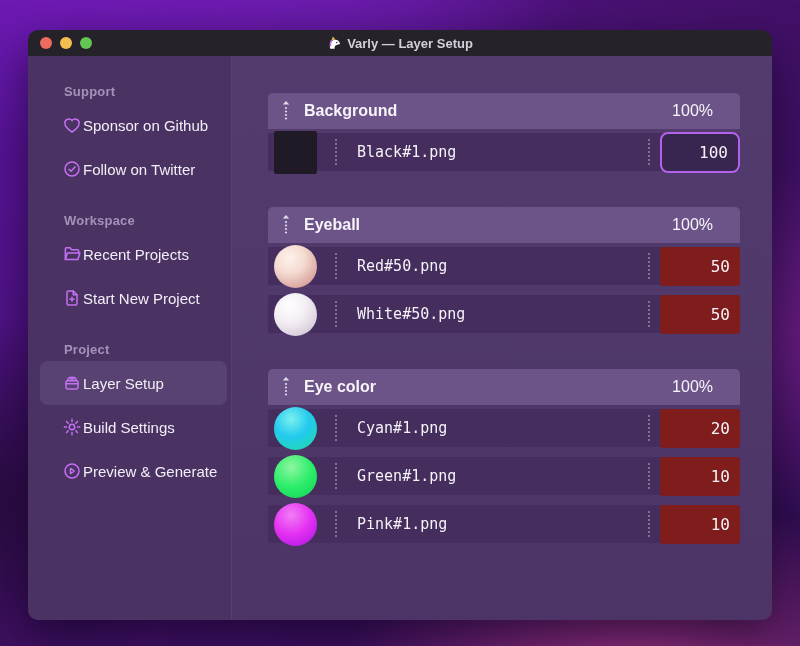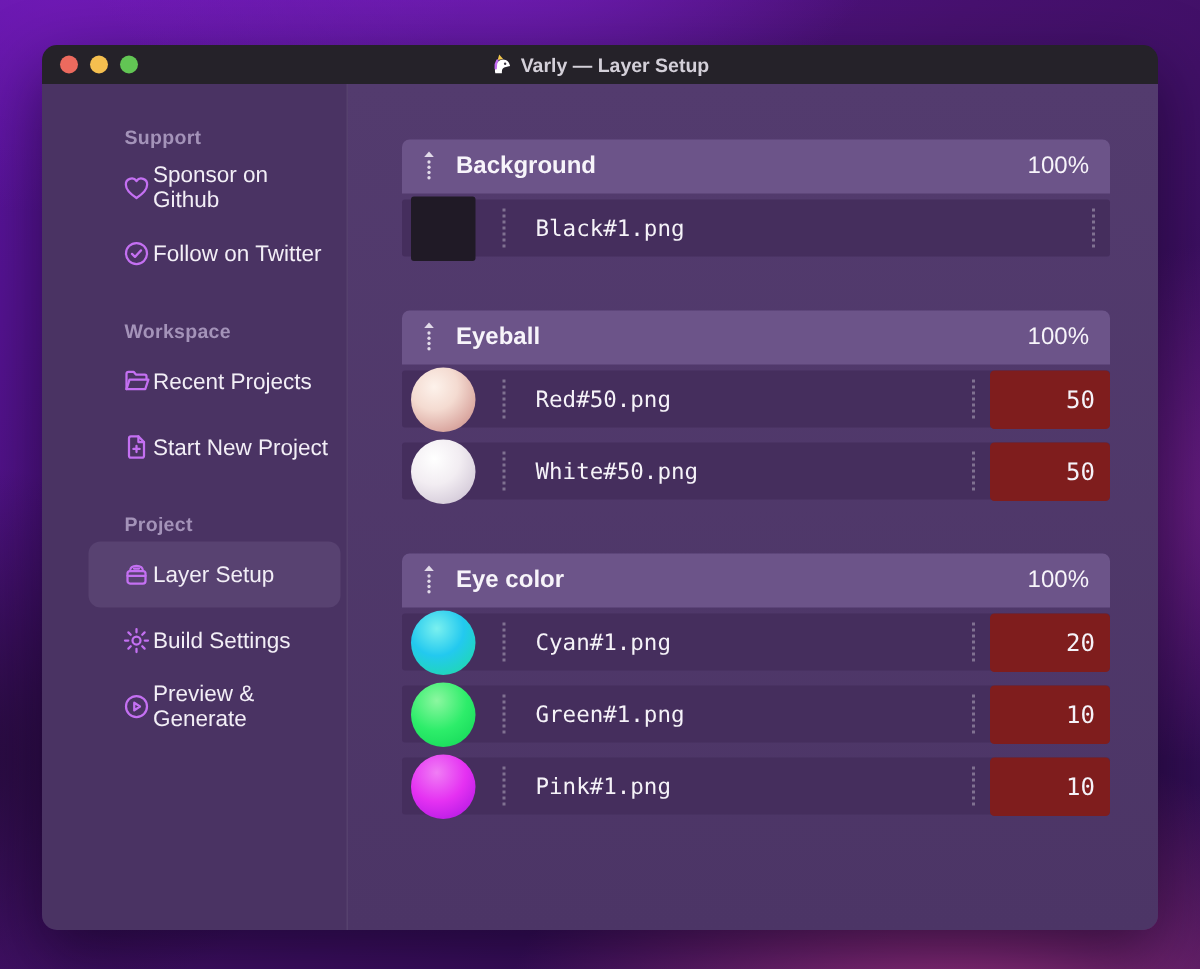--- a/index.html
+++ b/index.html
@@ -35,21 +35,21 @@
     position:absolute;left:0;right:0;text-align:center;
     font-size:13px;font-weight:bold;color:#d4d0d9;
     display:flex;align-items:flex-start;justify-content:center;gap:5px;
     pointer-events:none;
   }
   
   .body{flex:1;display:flex;min-height:0;}
   .sidebar{
     width:204px;flex:0 0 204px;background:#4a3363;
     border-right:1px solid rgba(255,255,255,.07);
-    padding-top:28px;box-sizing:border-box;padding-left:19px;
+    padding-top:28px;box-sizing:border-box;
   }
   .section{margin-bottom:2px;}
   .section + .section{margin-top:22px;}
   .section-label{
     font-size:13px;font-weight:bold;color:#a493b9;
     padding:0 0 4px 36px;letter-spacing:.2px;
   }
   .side-item{
     height:44px;margin:0 4px 0 12px;border-radius:8px;
     display:flex;align-items:center;gap:1px;padding-left:22px;
@@ -59,21 +59,21 @@
   .side-icon{width:20px;height:20px;color:#c470f2;display:flex;flex:0 0 20px;}
   .side-icon svg{width:20px;height:20px;}
   
   .content{
     flex:1;background:linear-gradient(180deg,#533b6e,#4c3566);
     padding:37px 32px 0 36px;box-sizing:border-box;overflow:hidden;
   }
   .group{margin-bottom:36px;}
   .group-header{
     height:36px;background:#6c5489;border-radius:5px 5px 0 0;
-    display:flex;align-items:center;padding:0 14px 0 12px;
+    display:flex;align-items:center;padding:0 27px 0 12px;
     margin-bottom:4px;
   }
   .drag-handle{width:12px;height:22px;color:#efeaf4;opacity:.9;margin-right:12px;display:flex;}
   .group-title{font-size:16px;font-weight:bold;color:#f7f4fa;}
   .group-percent{margin-left:auto;font-size:16px;font-weight:normal;color:#f7f4fa;}
   .layer-row{
     height:38px;background:#452e5d;border-radius:2px;
     display:flex;align-items:center;padding-left:6px;
     margin-bottom:10px;position:relative;
   }
@@ -222,20 +222,21 @@
       <span class="group-title">Background</span>
       <span class="group-percent">100%</span>
     </div>
 
   <div class="layer-row">
     <div class="thumb square" style="background: rgb(32, 26, 38);"></div>
     <span class="vsep sep-a"></span>
     <span class="filename">Black#1.png</span>
     <span class="spacer"></span>
     <span class="vsep sep-b"></span>
+    <input class="val focused" value="100" style="">
   </div>
 </section>
 
   <section class="group">
     <div class="group-header">
       <span class="drag-handle">
         <svg viewBox="0 0 12 22" width="12" height="22" fill="currentColor">
           <path d="M6 1 L9.2 4.6 L2.8 4.6 Z"></path>
           <circle cx="6" cy="8" r="1.1"></circle>
           <circle cx="6" cy="11.5" r="1.1"></circle>

